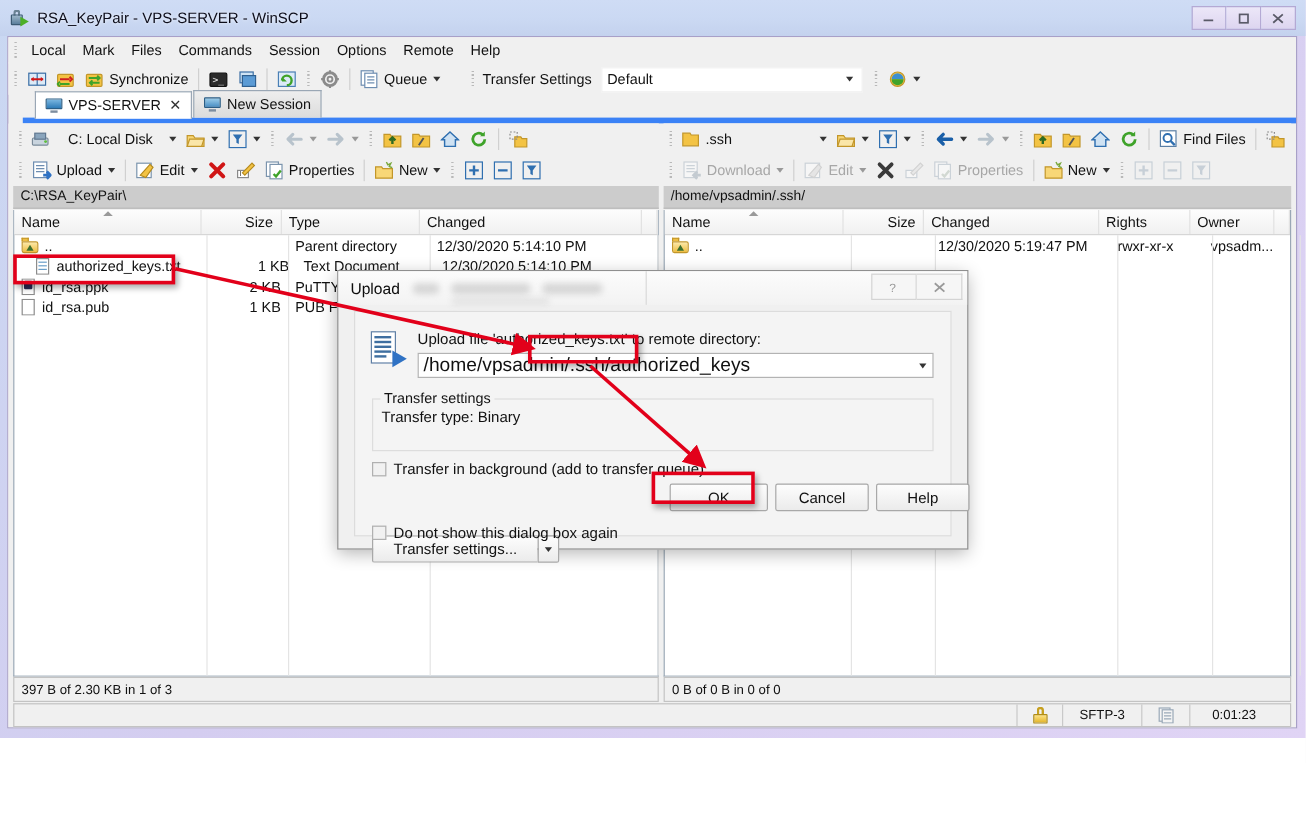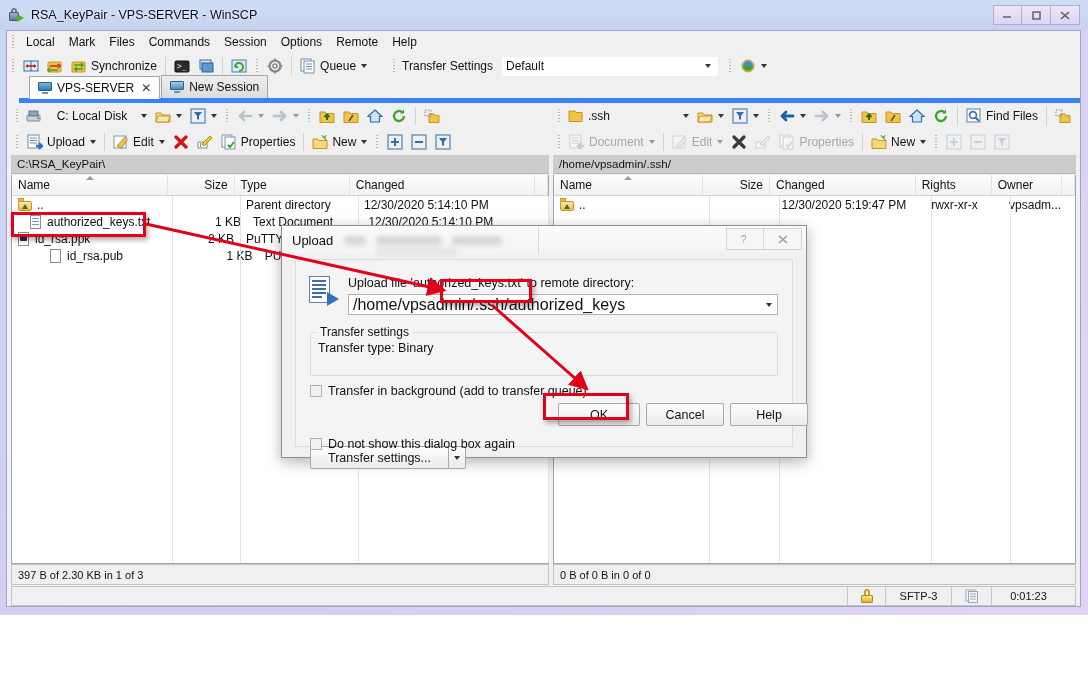--- a/index.html
+++ b/index.html
@@ -698,21 +698,21 @@
                   <span class="bk"></span>
                 </span>
               <span>id_rsa.ppk</span>
             </div>
             <div class="fl-td num" style="width:68px;">2 KB</div>
             <div class="fl-td" style="width:118px;">PuTTY Private Key File</div>
             <div class="fl-td" style="width:190px;">12/30/2020  5:14:10 PM</div>
           </div>
 
           <div class="fl-row">
-            <div class="fl-td" style="width:160px;margin-left:32px;">
+            <div class="fl-td" style="width:160px;">
               <span class="docico">
                   <span class="pg"></span>
                 </span>
               <span>id_rsa.pub</span>
             </div>
             <div class="fl-td num" style="width:68px;">1 KB</div>
             <div class="fl-td" style="width:118px;">PUB File</div>
             <div class="fl-td" style="width:190px;">12/30/2020  5:14:10 PM</div>
           </div>
 
@@ -843,21 +843,21 @@
               <svg width="16" height="16" opacity="0.42">
                   <rect x="1" y="1" width="11" height="13" fill="#fff" stroke="#9aa9b8"></rect>
                   <g stroke="#9aa9b8">
                     <line x1="3" y1="4" x2="10" y2="4"></line>
                     <line x1="3" y1="6.5" x2="10" y2="6.5"></line>
                     <line x1="3" y1="9" x2="10" y2="9"></line>
                   </g>
                   <path d="M15 12 l-6 0 M12 9 l-3 3 3 3" stroke="#8a9aa8" stroke-width="2.3" fill="none"></path>
                 </svg>
             </span>
-            <span class="tb-label disabled-txt">Document</span>
+            <span class="tb-label disabled-txt">Download</span>
             <span class="caret dim"></span>
           </div>
 
           <span class="tb-sep"></span>
 
           <div class="tb-btn">
             <span class="ico">
               <svg width="16" height="16" opacity="0.42">
                   <rect x="1" y="2" width="12" height="12" fill="#fff" stroke="#9aa9b8"></rect>
                   <path d="M4 12 L12 3 l2.5 2.5 L8.5 14 z" fill="#d8d8d8" stroke="#a9a9a9"></path>

